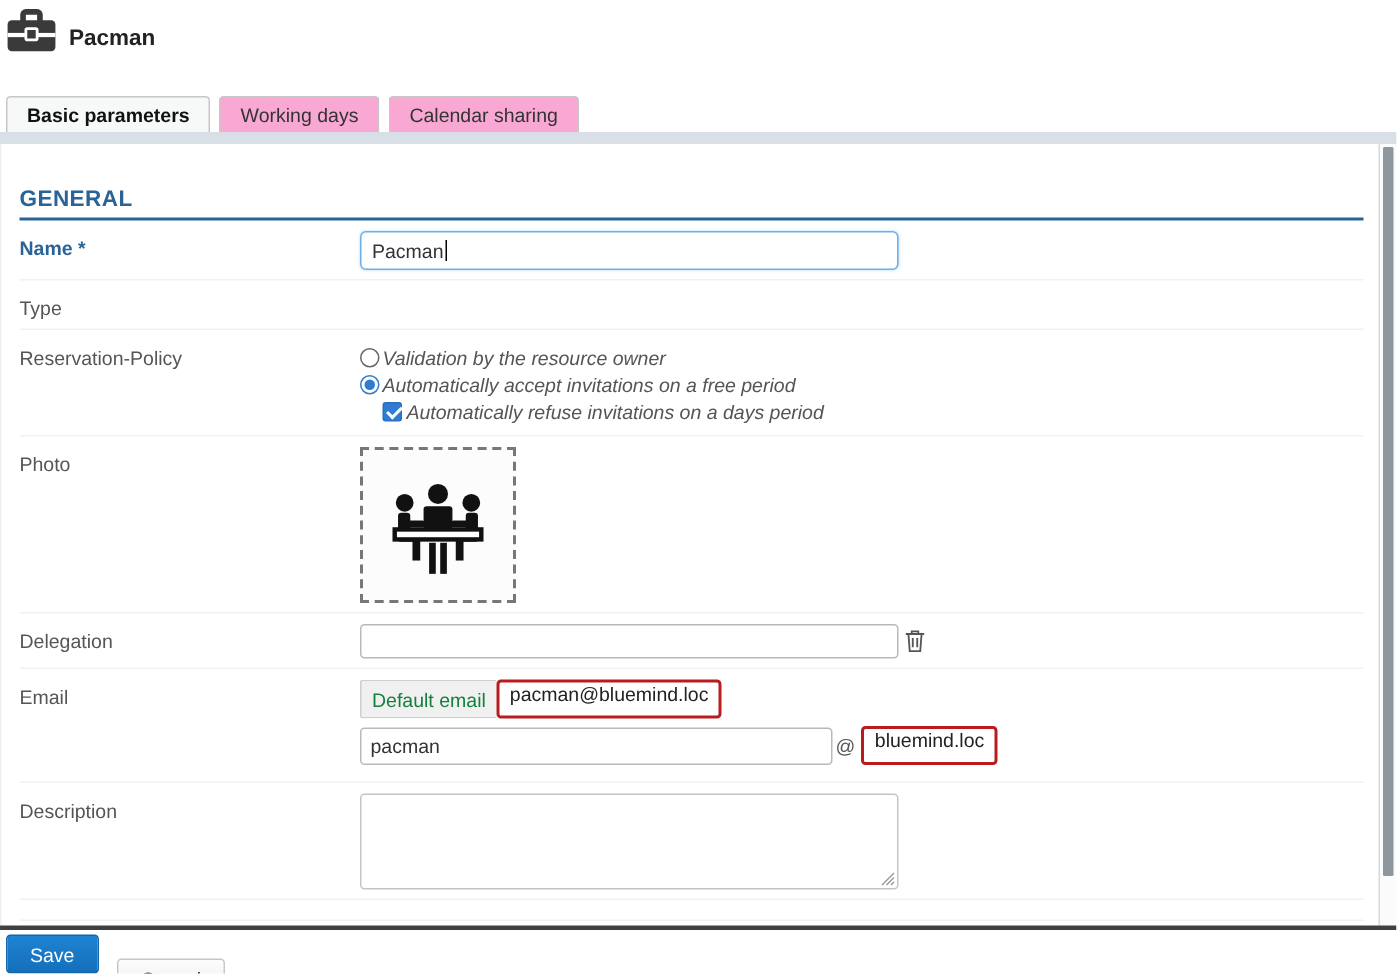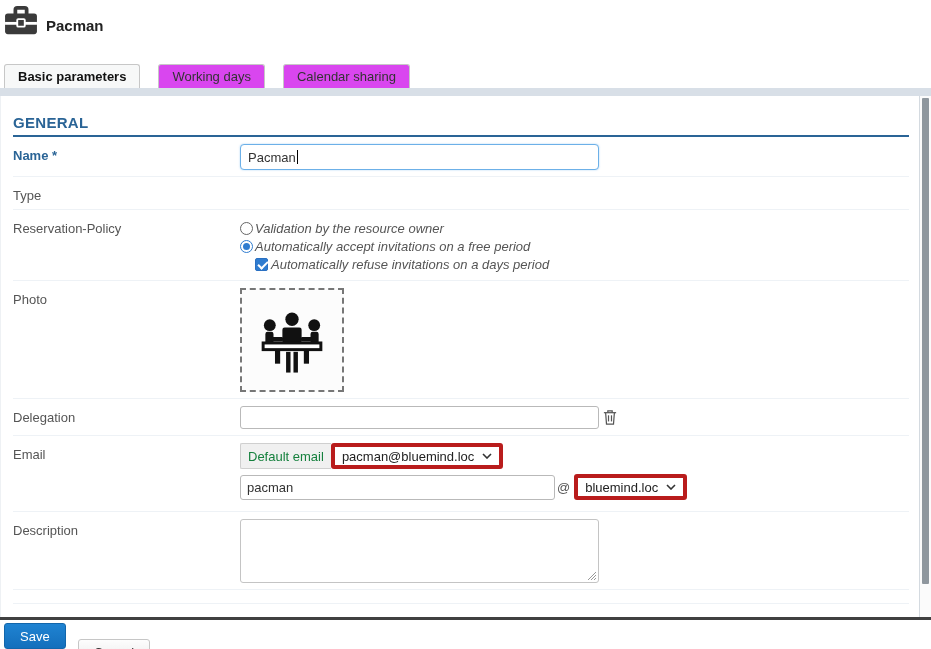--- a/index.html
+++ b/index.html
@@ -9,36 +9,36 @@
     background:#fff; color:#555; position:relative; overflow:hidden;
     font-size:13px;
   }
 
   
   .header { position:absolute; top:6px; left:4px; display:flex; align-items:flex-end; gap:8px; }
   .header .app-icon { width:34px; height:30px; display:block; }
   .page-title { font-size:15px; font-weight:bold; color:#222; padding-bottom:2px; }
 
   
-  .tabbar { position:absolute; top:64px; left:4px; display:flex; gap:18px; height:24px; }
+  .tabbar { position:absolute; top:64px; left:4px; display:flex; gap:6px; height:24px; }
   .tab {
     display:flex; align-items:center; padding:0 13px; font-size:13px;
-    background:#d946ef; color:#333; border:1px solid #c7c7c7; border-bottom:none;
+    background:#f9a8d4; color:#333; border:1px solid #c7c7c7; border-bottom:none;
     border-radius:3px 3px 0 0; cursor:default; white-space:nowrap;
   }
   .tab.active { background:#f7f8f8; font-weight:bold; color:#111; }
   .strip { position:absolute; top:88px; left:0; right:0; height:8px; background:#d8dfe7; }
 
   
   .content {
     position:absolute; top:96px; left:0; width:919px; height:521px;
     background:#fff; overflow:hidden; border-left:1px solid #eef1f4;
   }
   .section-title {
-    margin:18px 10px 0 12px; padding-bottom:4px;
+    margin:28px 10px 0 12px; padding-bottom:4px;
     color:#2a6496; font-size:15px; font-weight:bold;
     border-bottom:2px solid #2a6496; letter-spacing:.3px;
   }
   .row {
     display:flex; align-items:flex-start;
     margin:0 10px 0 12px; padding:7px 0 6px 0;
     border-bottom:1px solid #eef2f6;
   }
   .row-label { width:227px; flex:none; padding-top:4px; color:#555; }
   .row-label.req { color:#2a6496; font-weight:bold; }
@@ -92,21 +92,21 @@
 
   
   .email-line { display:flex; align-items:center; margin-bottom:5px; }
   .default-email-label {
     height:26px; display:flex; align-items:center; padding:0 7px;
     background:#f0f0f0; border:1px solid #cfcfcf; border-right:none;
     color:#15803d; border-radius:2px 0 0 2px;
   }
   .select-box {
     height:26px; display:flex; align-items:center; gap:8px; padding:0 7px;
-    background:#fff; border:4px solid #b91c1c; border-radius:3px; color:#222;
+    background:#fff; border:2px solid #b91c1c; border-radius:3px; color:#222;flex-direction:column;
   }
   .email-local { width:315px; height:25px; }
   .at-sign { margin:0 4px 0 2px; color:#555; }
 
   
   .desc-box {
     position:relative; width:359px; height:64px;
     border:1px solid #c4c4c4; border-radius:3px; background:#fff;
   }
   .desc-grip { position:absolute; right:1px; bottom:1px; }

